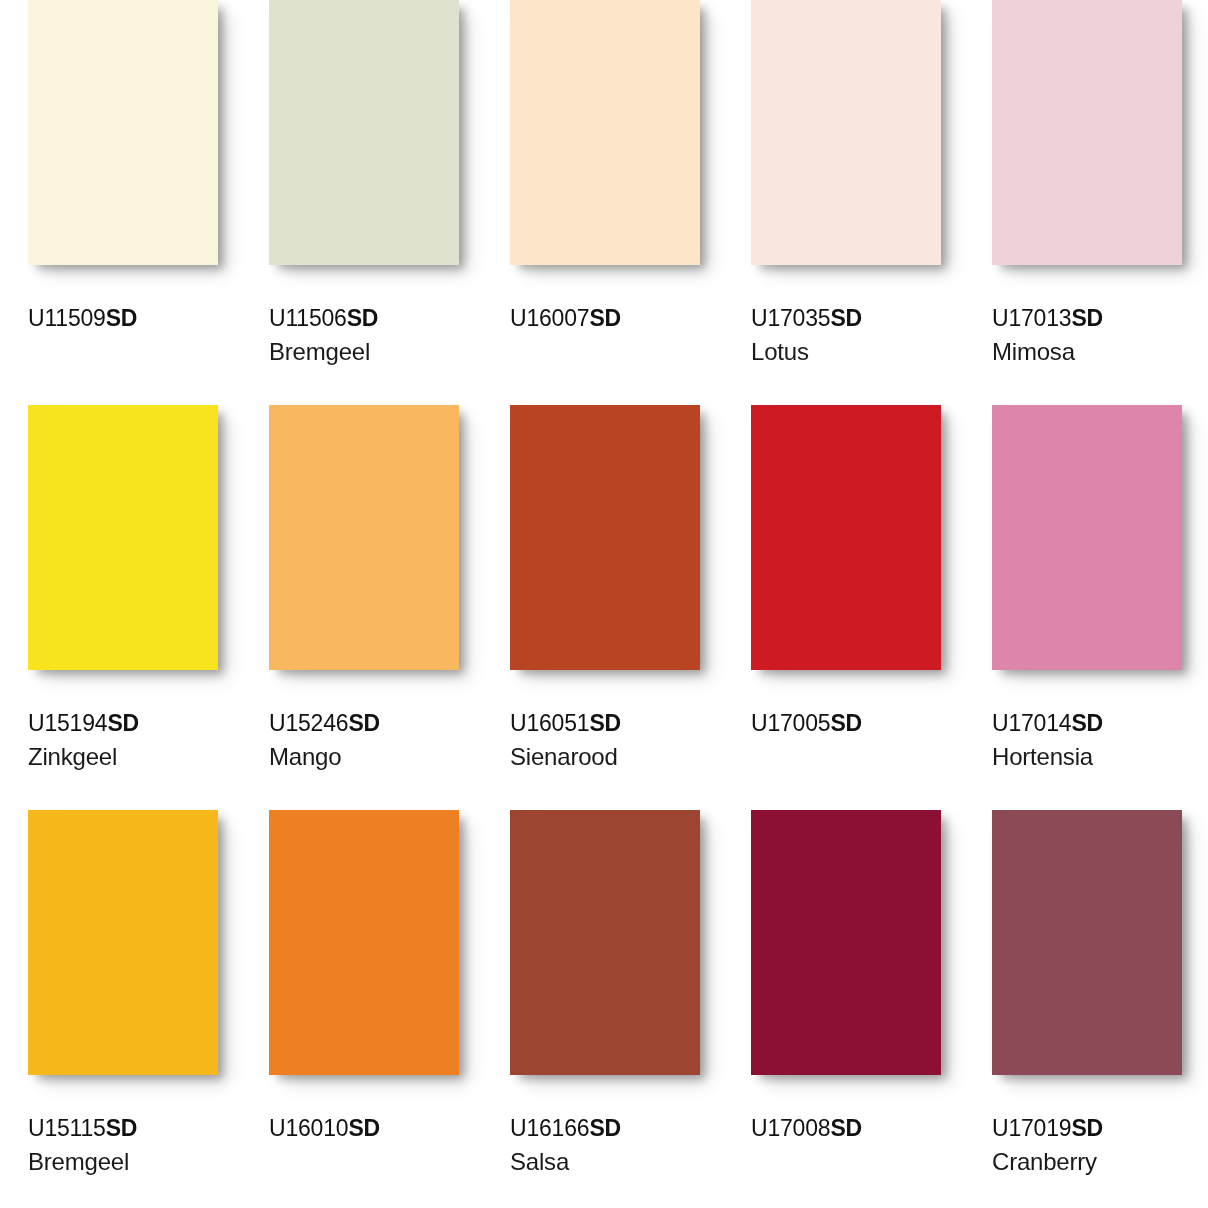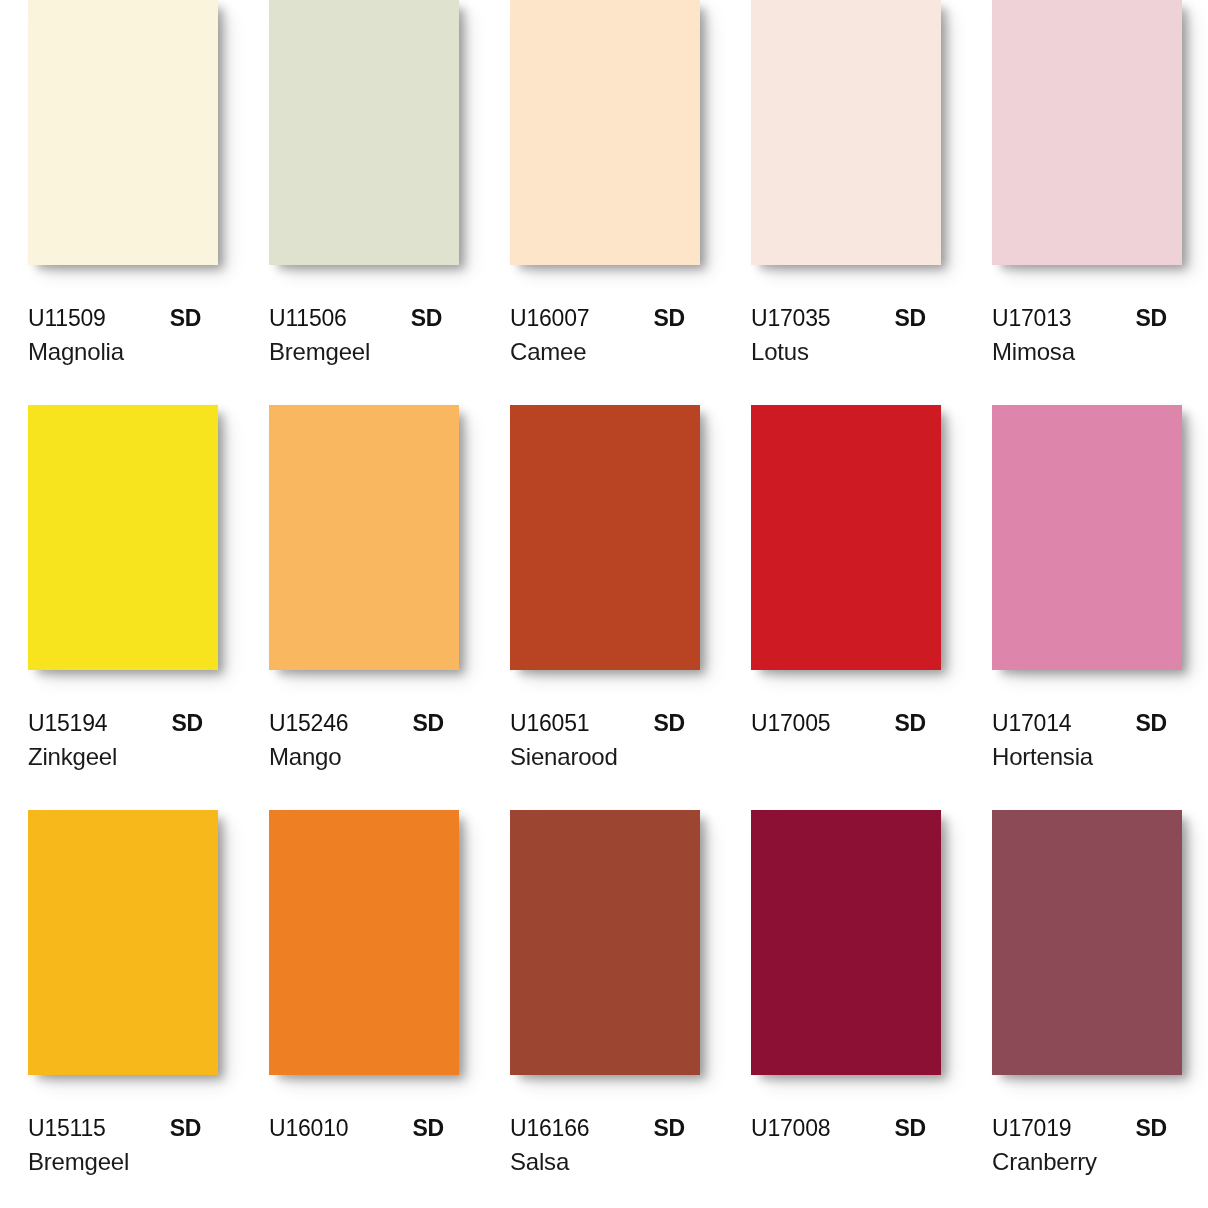--- a/index.html
+++ b/index.html
@@ -72,21 +72,20 @@
     color: #121212;
     letter-spacing: -0.2px;
     white-space: nowrap;
   }
 
   .sd {
     font-size: 23px;
     font-weight: bold;
     color: #121212;
     letter-spacing: -0.2px;
-    margin-left: 64px;
     white-space: nowrap;
   }
 
   .name {
     margin-top: 6px;
     font-size: 24px;
     font-weight: 400;
     color: #1a1a1a;
     letter-spacing: -0.2px;
     white-space: nowrap;
@@ -98,21 +97,20 @@
 <div id="swatch-grid">
     <div class="swatch-cell row-1">
       <div class="chip-wrap">
         <div class="chip" style="background-color: rgb(251, 244, 220);"></div>
       </div>
       <div class="chip-meta">
         <div class="meta-top">
           <span class="code">U11509</span>
           <span class="sd">SD</span>
         </div>
-        <div class="name">Magnolia</div>
       </div>
     </div>
     <div class="swatch-cell row-1">
       <div class="chip-wrap">
         <div class="chip" style="background-color: rgb(224, 226, 208);"></div>
       </div>
       <div class="chip-meta">
         <div class="meta-top">
           <span class="code">U11506</span>
           <span class="sd">SD</span>
@@ -122,21 +120,20 @@
     </div>
     <div class="swatch-cell row-1">
       <div class="chip-wrap">
         <div class="chip" style="background-color: rgb(252, 229, 200);"></div>
       </div>
       <div class="chip-meta">
         <div class="meta-top">
           <span class="code">U16007</span>
           <span class="sd">SD</span>
         </div>
-        <div class="name">Camee</div>
       </div>
     </div>
     <div class="swatch-cell row-1">
       <div class="chip-wrap">
         <div class="chip" style="background-color: rgb(247, 231, 223);"></div>
       </div>
       <div class="chip-meta">
         <div class="meta-top">
           <span class="code">U17035</span>
           <span class="sd">SD</span>

